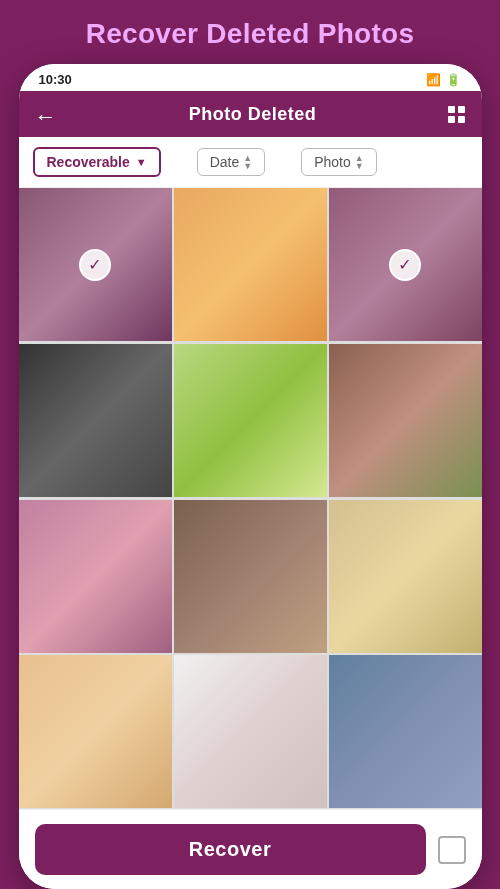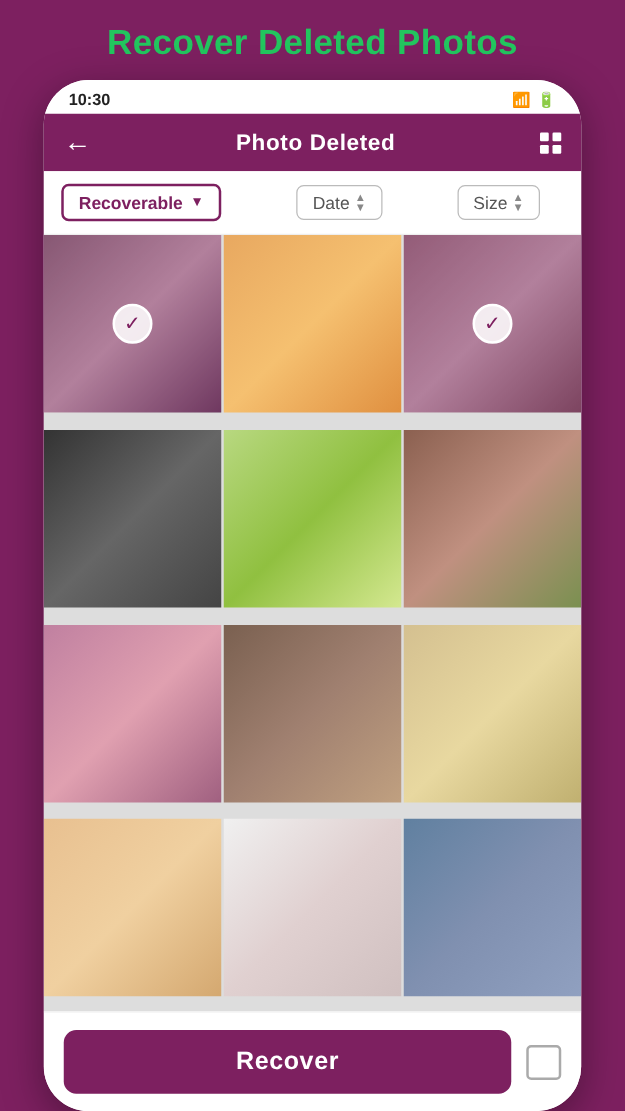--- a/index.html
+++ b/index.html
@@ -7,28 +7,28 @@
       width: 500px;
       height: 889px;
       background-color: #7d2060;
       font-family: 'Segoe UI', Arial, sans-serif;
       display: flex;
       flex-direction: column;
       align-items: center;
       overflow: hidden;
     }
     .page-title {
-      color: #22c55e;
+      color: #f0abfc;
       font-size: 28px;
       font-weight: 800;
       padding: 18px 20px 14px;
       letter-spacing: 0.3px;
     }
     .phone-frame {
-      width: 430px;
+      width: 463px;
       background: white;
       border-radius: 36px;
       overflow: hidden;
       box-shadow: 0 8px 32px rgba(0,0,0,0.35);
       flex: 1;
       display: flex;
       flex-direction: column;
     }
     .status-bar {
       background: white;
@@ -66,21 +66,21 @@
     .header-title {
       color: white;
       font-size: 18px;
       font-weight: 600;
       letter-spacing: 0.5px;
     }
     .filter-bar {
       background: white;
       display: flex;
       align-items: center;
-      gap: 24px;
+      gap: 0;
       padding: 10px 14px;
       border-bottom: 1px solid #eee;
     }
     .filter-btn {
       display: flex;
       align-items: center;
       gap: 6px;
       border: 2px solid #7d2060;
       border-radius: 6px;
       padding: 5px 12px;
@@ -248,21 +248,21 @@
       <span class="arrow">▼</span>
     </button>
     <button class="sort-btn">
       <span>Date</span>
       <span class="arrows">
         <span>▲</span>
         <span>▼</span>
       </span>
     </button>
     <button class="sort-btn">
-      <span>Size</span>
+      <span>Photo</span>
       <span class="arrows">
         <span>▲</span>
         <span>▼</span>
       </span>
     </button>
   </div>
 
   <div class="photo-grid">
 
     <div class="photo-cell p1">

